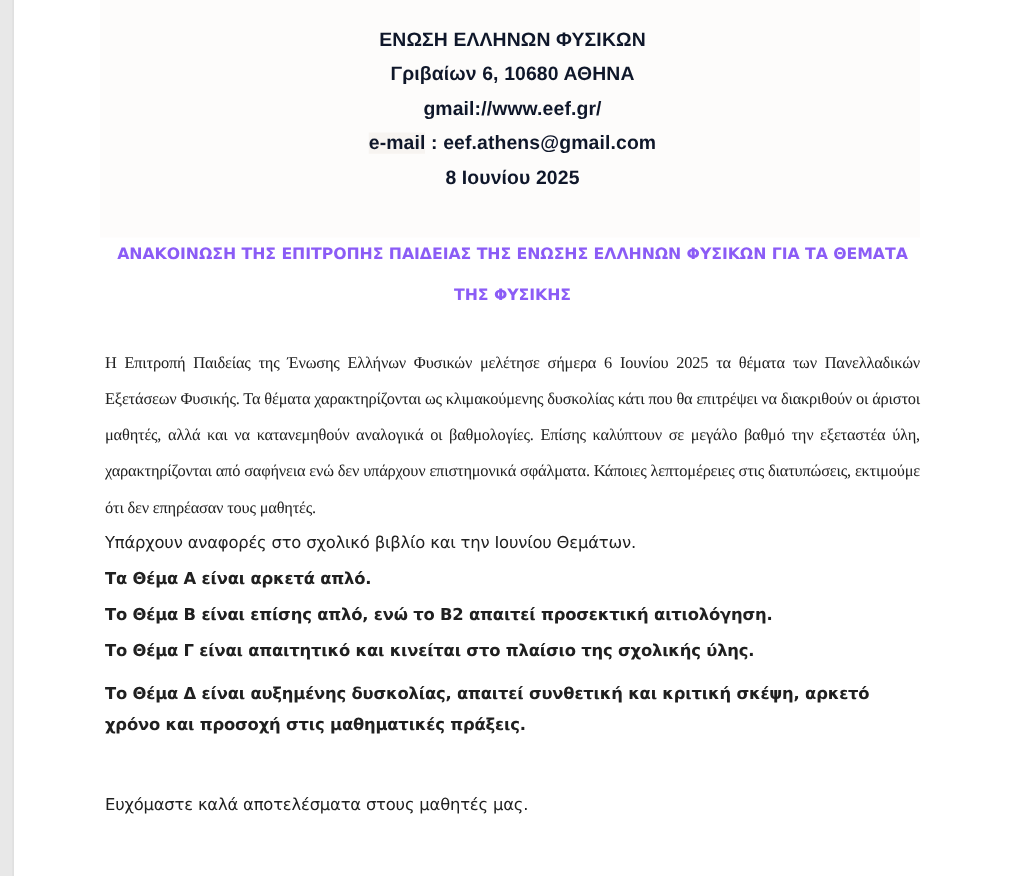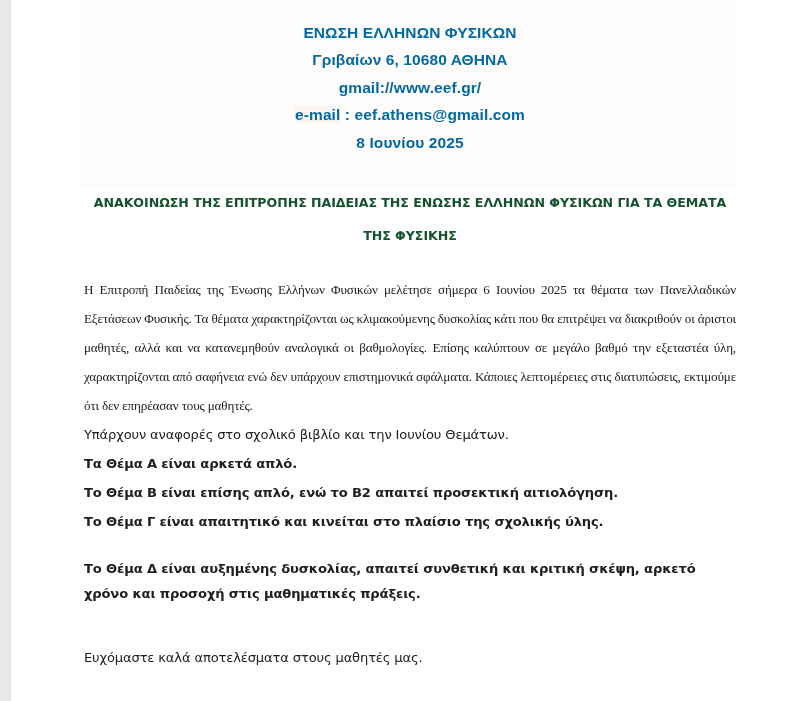--- a/index.html
+++ b/index.html
@@ -55,37 +55,37 @@
 
   
   .letterhead {
     padding-top: 19px;
     text-align: center;
   }
   .letterhead .lh-line {
     font-family: "Liberation Sans", sans-serif;
     font-weight: bold;
     font-size: 15.5px;
-    color: #0369a1;
+    color: #0f172a;
     line-height: 27.4px;
     letter-spacing: 0.1px;
     white-space: nowrap;
   }
   .letterhead .lh-line.email-line span.hl {
     background: #f7f4f1;
   }
 
   
   .doc-title {
     margin-top: 30px;
     text-align: center;
     font-family: "DejaVu Sans", sans-serif;
     font-weight: bold;
     font-size: 12.6px;
-    color: #14532d;
+    color: #8b5cf6;
     line-height: 33px;
     letter-spacing: -0.05px;
   }
 
   
   .body-block {
     margin-top: 23px;
     font-family: "DejaVu Sans", sans-serif;
     font-size: 13.1px;
     color: #202020;
@@ -133,21 +133,21 @@
 
     <div class="body-block">
 
       <div class="para-justified">Η Επιτροπή Παιδείας της Ένωσης Ελλήνων Φυσικών μελέτησε σήμερα 6 Ιουνίου 2025 τα θέματα των Πανελλαδικών Εξετάσεων Φυσικής. Τα θέματα χαρακτηρίζονται ως κλιμακούμενης δυσκολίας κάτι που θα επιτρέψει να διακριθούν οι άριστοι μαθητές, αλλά και να κατανεμηθούν αναλογικά οι βαθμολογίες. Επίσης καλύπτουν σε μεγάλο βαθμό την εξεταστέα ύλη, χαρακτηρίζονται από σαφήνεια ενώ δεν υπάρχουν επιστημονικά σφάλματα. Κάποιες λεπτομέρειες στις διατυπώσεις, εκτιμούμε ότι δεν επηρέασαν τους μαθητές.</div>
 
       <div class="para-left">Υπάρχουν αναφορές στο σχολικό βιβλίο και την Ιουνίου Θεμάτων.</div>
       <div class="para-left">Τα Θέμα Α είναι αρκετά απλό.</div>
       <div class="para-left">Το Θέμα Β είναι επίσης απλό, ενώ το Β2 απαιτεί προσεκτική αιτιολόγηση.</div>
       <div class="para-left">Το Θέμα Γ είναι απαιτητικό και κινείται στο πλαίσιο της σχολικής ύλης.</div>
 
-      <div class="para-left tight-wrap" style="margin-top:20px;">Το Θέμα Δ είναι αυξημένης δυσκολίας, απαιτεί συνθετική και κριτική σκέψη, αρκετό χρόνο και προσοχή στις μαθηματικές  πράξεις.</div>
+      <div class="para-left tight-wrap" style="margin-top:7px;">Το Θέμα Δ είναι αυξημένης δυσκολίας, απαιτεί συνθετική και κριτική σκέψη, αρκετό χρόνο και προσοχή στις μαθηματικές  πράξεις.</div>
 
       <span class="spacer-line"></span>
 
       <div class="para-left" style="margin-top:8px;">Ευχόμαστε καλά αποτελέσματα στους μαθητές μας.</div>
 
     </div>
 
   </div>
 </div>
 

